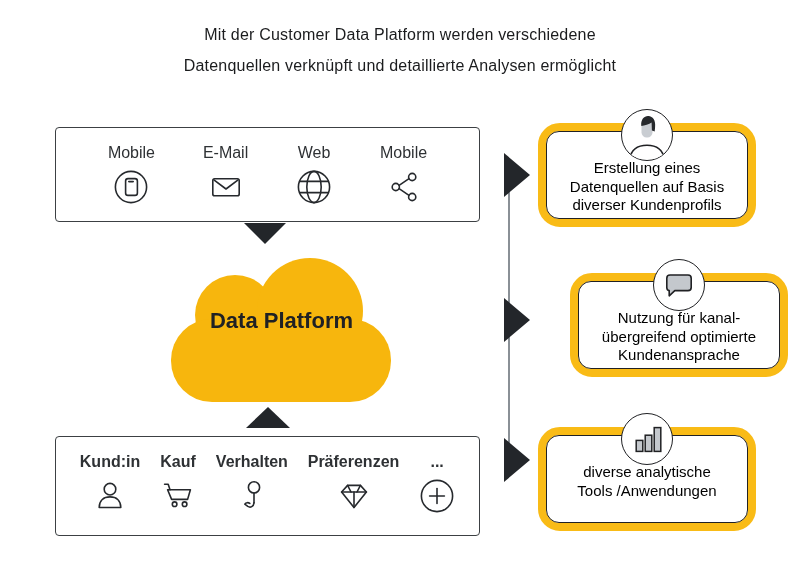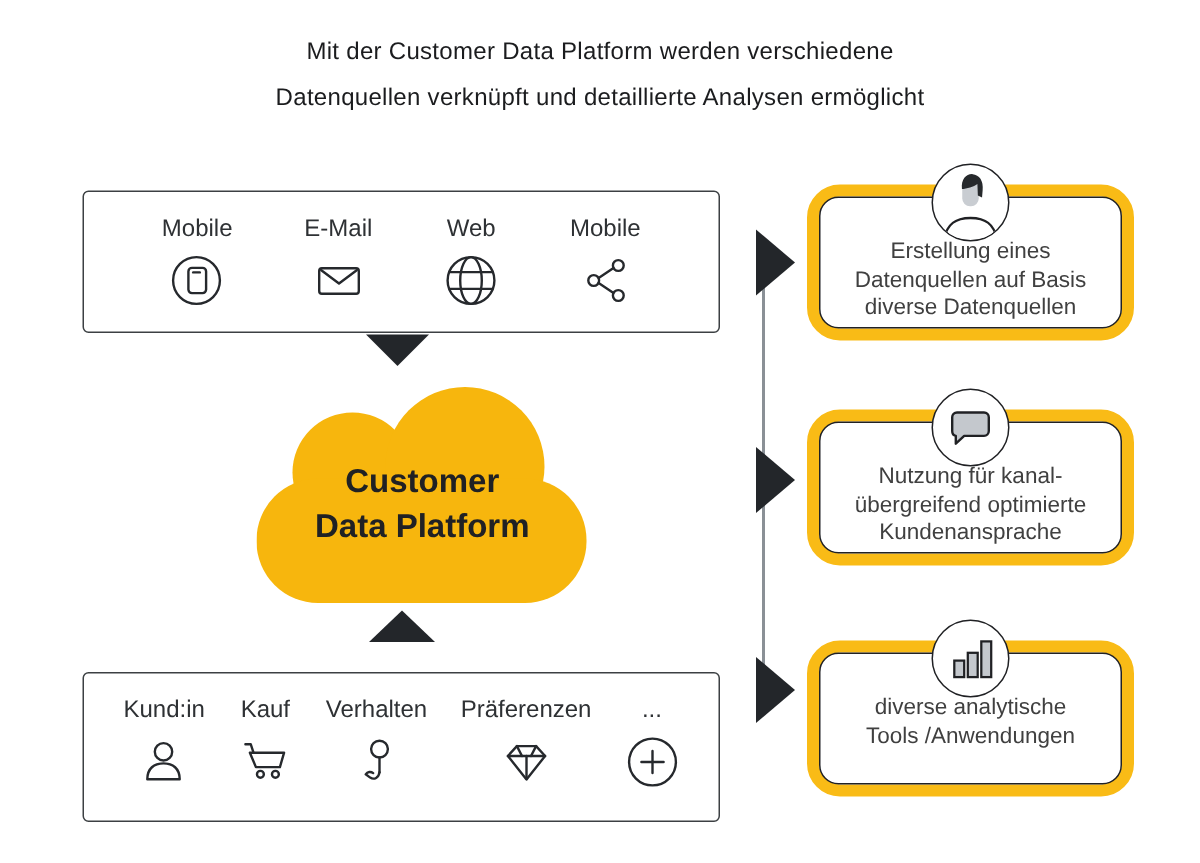--- a/index.html
+++ b/index.html
@@ -6,45 +6,45 @@
   body{width:800px;height:575px;position:relative;overflow:hidden;
        font-family:"Liberation Sans",sans-serif;color:#202124;}
   .stage{position:absolute;left:0;top:0;width:800px;height:575px;}
 
   .title{position:absolute;top:19px;left:0;width:800px;text-align:center;
          font-size:16px;line-height:31px;font-weight:500;color:#1b1c1e;letter-spacing:.2px;}
 
   .panel{position:absolute;background:#fff;border:1.6px solid #3c4043;border-radius:4px;
          display:flex;justify-content:space-evenly;align-items:stretch;box-sizing:border-box;padding:0 4px;}
   .panel.top{left:55px;top:127px;width:425px;height:95px;}
-  .panel.bottom{left:55px;top:448px;width:425px;height:100px;}
+  .panel.bottom{left:55px;top:436px;width:425px;height:100px;font-weight:bold;}
   .src{display:flex;flex-direction:column;align-items:center;padding-top:16px;gap:7px;}
   .src-label{font-size:16px;color:#2e3134;white-space:nowrap;}
   .src svg{display:block;stroke:#26292d;stroke-width:1.6;fill:none;stroke-linecap:round;stroke-linejoin:round;}
 
   .arrow-down{position:absolute;left:244px;top:223px;width:0;height:0;
               border-left:21px solid transparent;border-right:21px solid transparent;border-top:21px solid #23262a;}
   .arrow-up{position:absolute;left:246px;top:407px;width:0;height:0;
             border-left:22px solid transparent;border-right:22px solid transparent;border-bottom:21px solid #23262a;}
 
   .cloud{position:absolute;left:171px;top:257px;width:221px;height:145px;}
   .cloud-label{position:absolute;left:171px;top:306px;width:221px;text-align:center;
                font-size:22px;line-height:30px;font-weight:700;color:#202124;}
 
   .connector{position:absolute;left:508px;top:175px;width:2px;height:285px;background:#8a9096;}
   .tri{position:absolute;left:504px;width:0;height:0;
        border-top:22px solid transparent;border-bottom:22px solid transparent;border-left:26px solid #23262a;}
   .tri.t1{top:153px;} .tri.t2{top:298px;} .tri.t3{top:438px;}
 
   .outcome{position:absolute;left:538px;width:218px;height:104px;background:#fff;
            border:8px solid #f9bb16;border-radius:22px;box-sizing:border-box;}
-  .outcome.o1{top:123px;} .outcome.o2{top:273px;} .outcome.o3{top:427px;}
+  .outcome.o1{top:123px;} .outcome.o2{top:273px;margin-left:32px;} .outcome.o3{top:427px;}
   .outcome-inner{position:absolute;inset:0;border:1.6px solid #202124;border-radius:13px;}
   .outcome-text{position:absolute;left:0;right:0;top:28px;text-align:center;
-                font-size:15px;line-height:18.5px;color:#404040;}
+                font-size:15px;line-height:18.5px;color:#000000;}
   .outcome-text div{white-space:nowrap;}
   .badge{position:absolute;left:50%;transform:translateX(-50%);top:-22px;width:52px;height:52px;
          background:#fff;border:1.7px solid #202124;border-radius:50%;overflow:hidden;
          box-sizing:border-box;display:flex;align-items:center;justify-content:center;}
 </style>
 </head>
 <body>
 
 <div class="stage">
 
@@ -99,21 +99,20 @@
   </div>
 
   <div class="arrow-down"></div>
 
   <svg class="cloud" viewBox="0 0 221 145">
     <circle cx="64" cy="58" r="40" fill="#F7B60D"></circle>
     <circle cx="139" cy="54" r="53" fill="#F7B60D"></circle>
     <rect x="0" y="62" width="220" height="83" rx="41" fill="#F7B60D"></rect>
   </svg>
   <div class="cloud-label">
-    <div>Customer</div>
     <div>Data Platform</div>
   </div>
 
   <div class="arrow-up"></div>
 
   <div class="panel bottom">
     <div class="src">
       <div class="src-label">Kund:in</div>
       <span>
         <svg width="36" height="36" viewBox="0 0 36 36">
@@ -177,21 +176,21 @@
     <div class="badge">
       <svg width="48" height="48" viewBox="0 0 48 48">
         <rect x="18.5" y="7.5" width="11" height="19" rx="5.2" fill="#C9CDD2"></rect>
         <path d="M18.3,15 C17.6,8.4 21.4,4.8 25.4,5.1 C29.8,5.5 32.8,9.3 32.1,15.9 L31.7,20.6 L28.9,19.4 L28.6,11.6 C26.2,13.5 21.4,14.8 18.3,15 Z" fill="#26292C"></path>
         <path d="M6.5,49 C8,37.5 14.8,34.3 24,34.3 C33.2,34.3 40,37.5 41.5,49" fill="#FFFFFF" stroke="#202124" stroke-width="1.6"></path>
       </svg>
     </div>
     <div class="outcome-text">
       <div>Erstellung eines</div>
       <div>Datenquellen auf Basis</div>
-      <div>diverse Datenquellen</div>
+      <div>diverser Kundenprofils</div>
     </div>
   </div>
 
   <div class="outcome o2">
     <div class="outcome-inner"></div>
     <div class="badge">
       <svg width="48" height="48" viewBox="0 0 48 48">
         <path d="M15,14 H33 C34.8,14 36.2,15.4 36.2,17.2 V26.4 C36.2,28.2 34.8,29.6 33,29.6 H19.8 L14.2,34.8 V29.6 C12.8,29.4 11.8,28.1 11.8,26.4 V17.2 C11.8,15.4 13.2,14 15,14 Z" fill="#C4C8CD" stroke="#202124" stroke-width="1.6" stroke-linejoin="round"></path>
       </svg>
     </div>

